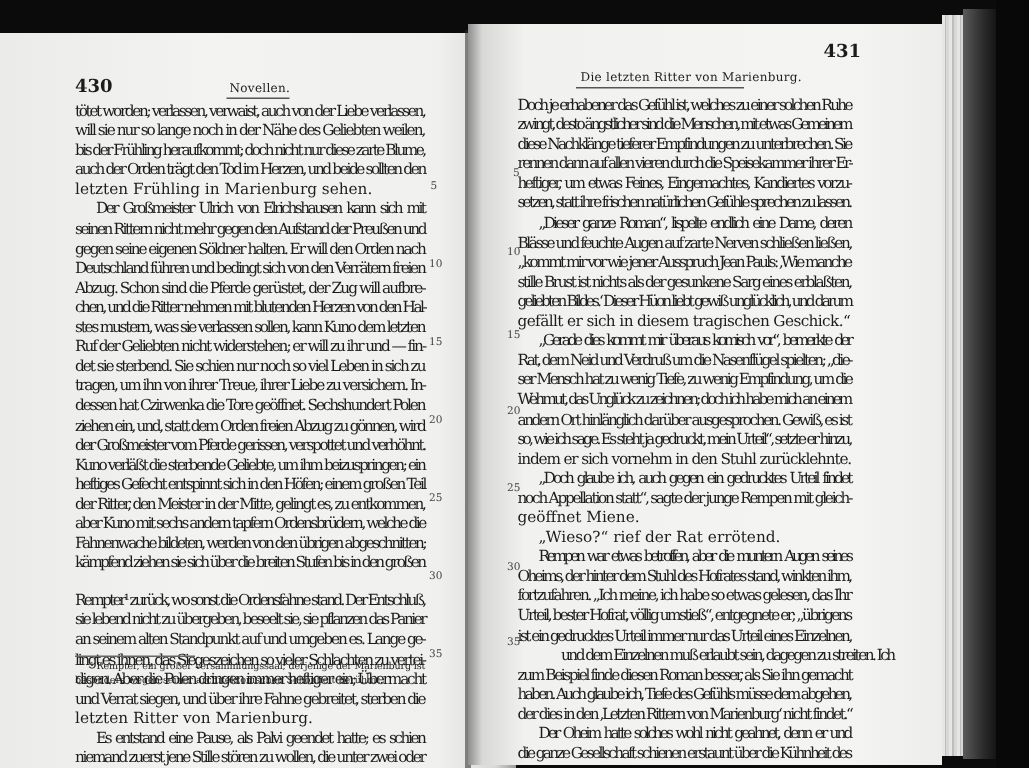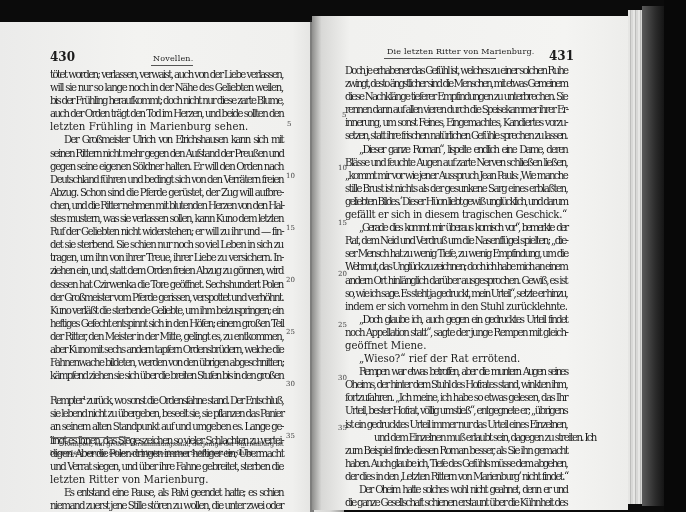--- a/index.html
+++ b/index.html
@@ -55,22 +55,22 @@
         <span class="line indent" style="display: block; letter-spacing: -1.64815px;">Der Großmeister Ulrich von Elrichshausen kann sich mit</span>
         <span class="line" style="display: block; letter-spacing: -1.61667px;">seinen Rittern nicht mehr gegen den Aufstand der Preußen und</span>
         <span class="line" style="display: block; letter-spacing: -1.36207px;">gegen seine eigenen Söldner halten. Er will den Orden nach</span>
         <span class="line" style="display: block; letter-spacing: -1.5px;">Deutschland führen und bedingt sich von den Verrätern freien</span>
         <span class="line" style="display: block; letter-spacing: -1.27119px;">Abzug. Schon sind die Pferde gerüstet, der Zug will aufbre-</span>
         <span class="line" style="display: block; letter-spacing: -1.63934px;">chen, und die Ritter nehmen mit blutenden Herzen von den Hal-</span>
         <span class="line" style="display: block; letter-spacing: -1.47541px;">stes mustern, was sie verlassen sollen, kann Kuno dem letzten</span>
         <span class="line" style="display: block; letter-spacing: -1.35484px;">Ruf der Geliebten nicht widerstehen; er will zu ihr und — fin-</span>
         <span class="line" style="display: block; letter-spacing: -1.33871px;">det sie sterbend. Sie schien nur noch so viel Leben in sich zu</span>
         <span class="line" style="display: block; letter-spacing: -1.37097px;">tragen, um ihn von ihrer Treue, ihrer Liebe zu versichern. In-</span>
+        <span class="line" style="display: block; letter-spacing: -1.41379px;">dessen hat Czirwenka die Tore geöffnet. Sechshundert Polen</span>
         <span class="line" style="display: block; letter-spacing: -1.52459px;">ziehen ein, und, statt dem Orden freien Abzug zu gönnen, wird</span>
-        <span class="line" style="display: block; letter-spacing: -1.41379px;">dessen hat Czirwenka die Tore geöffnet. Sechshundert Polen</span>
         <span class="line" style="display: block; letter-spacing: -1.59016px;">der Großmeister vom Pferde gerissen, verspottet und verhöhnt.</span>
         <span class="line" style="display: block; letter-spacing: -1.59677px;">Kuno verläßt die sterbende Geliebte, um ihm beizuspringen; ein</span>
         <span class="line" style="display: block; letter-spacing: -1.55556px;">heftiges Gefecht entspinnt sich in den Höfen; einem großen Teil</span>
         <span class="line" style="display: block; letter-spacing: -1.47619px;">der Ritter, den Meister in der Mitte, gelingt es, zu entkommen,</span>
         <span class="line" style="display: block; letter-spacing: -1.63333px;">aber Kuno mit sechs andern tapfern Ordensbrüdern, welche die</span>
         <span class="line" style="display: block; letter-spacing: -1.62712px;">Fahnenwache bildeten, werden von den übrigen abgeschnitten;</span>
         <span class="line" style="display: block; letter-spacing: -1.74242px;">kämpfend ziehen sie sich über die breiten Stufen bis in den großen</span>
         <span class="line" style="display: block; letter-spacing: -1.7619px; margin-top: 12px;">Rempter¹ zurück, wo sonst die Ordensfahne stand. Der Entschluß,</span>
         <span class="line" style="display: block; letter-spacing: -1.64179px;">sie lebend nicht zu übergeben, beseelt sie, sie pflanzen das Panier</span>
         <span class="line" style="display: block; letter-spacing: -1.39286px;">an seinem alten Standpunkt auf und umgeben es. Lange ge-</span>
@@ -95,28 +95,28 @@
       <span class="line" style="padding-left: 10px; display: block; letter-spacing: -0.117647px;">¹ Rempter, ein großer Versammlungssaal; derjenige der Marienburg ist</span>
       <span class="line last" style="display: block;">besonders wegen seiner architektonischen Schönheit berühmt.</span>
     </div>
   </div>
 
   <div class="gutter"></div>
 
   <div class="page right">
     <div class="running-head" style="left:75px;top:31px;text-align:right;">Die letzten Ritter von Marienburg.</div>
     <div class="head-rule" style="left:72px;top:42px;width:112px;"></div>
-    <div class="page-num" style="left:237px;top:33px;">431</div>
+    <div class="page-num" style="left:237px;top:11px;">431</div>
 
     <div class="body-text" id="right-body" style="left:33px;top:48px;width:222px;">
         <span class="line" style="display: block; letter-spacing: -1.80952px;">Doch je erhabener das Gefühl ist, welches zu einer solchen Ruhe</span>
         <span class="line" style="display: block; letter-spacing: -1.96825px;">zwingt, desto ängstlicher sind die Menschen, mit etwas Gemeinem</span>
         <span class="line" style="display: block; letter-spacing: -1.74576px;">diese Nachklänge tieferer Empfindungen zu unterbrechen. Sie</span>
         <span class="line" style="display: block; letter-spacing: -1.7541px;">rennen dann auf allen vieren durch die Speisekammer ihrer Er-</span>
-        <span class="line" style="display: block; letter-spacing: -1.65517px;">innerung, um sonst Feines, Eingemachtes, Kandiertes vorzu-</span>
+        <span class="line" style="display: block; letter-spacing: -1.65517px;">heftiger, um etwas Feines, Eingemachtes, Kandiertes vorzu-</span>
         <span class="line" style="display: block; letter-spacing: -1.8209px;">setzen, statt ihre frischen natürlichen Gefühle sprechen zu lassen.</span>
         <span class="line indent" style="display: block; letter-spacing: -1.87273px;">„Dieser ganze Roman“, lispelte endlich eine Dame, deren</span>
         <span class="line" style="display: block; letter-spacing: -1.59322px;">Blässe und feuchte Augen auf zarte Nerven schließen ließen,</span>
         <span class="line" style="display: block; letter-spacing: -1.7069px;">„kommt mir vor wie jener Ausspruch Jean Pauls: ‚Wie manche</span>
         <span class="line" style="display: block; letter-spacing: -1.53968px;">stille Brust ist nichts als der gesunkene Sarg eines erblaßten,</span>
         <span class="line" style="display: block; letter-spacing: -1.89231px;">geliebten Bildes.‘ Dieser Hüon liebt gewiß unglücklich, und darum</span>
         <span class="line last" style="display: block; letter-spacing: -0.404255px;">gefällt er sich in diesem tragischen Geschick.“</span>
         <span class="line indent" style="display: block; letter-spacing: -2.21053px;">„Gerade dies kommt mir überaus komisch vor“, bemerkte der</span>
         <span class="line" style="display: block; letter-spacing: -1.66667px;">Rat, dem Neid und Verdruß um die Nasenflügel spielten; „die-</span>
         <span class="line" style="display: block; letter-spacing: -1.67241px;">ser Mensch hat zu wenig Tiefe, zu wenig Empfindung, um die</span>

